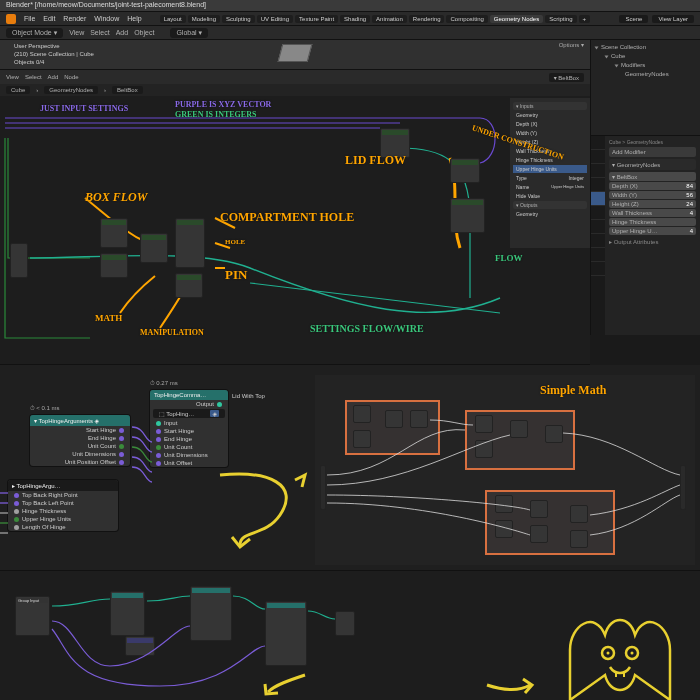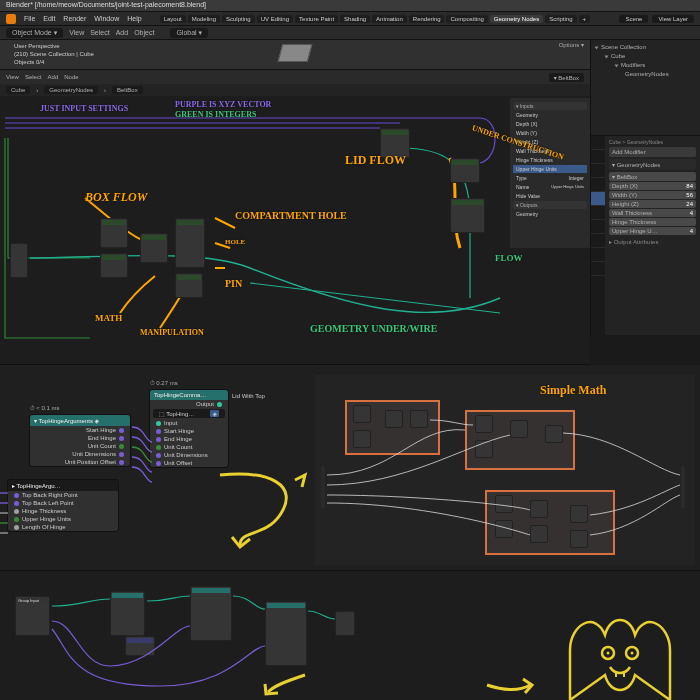--- a/index.html
+++ b/index.html
@@ -329,27 +329,27 @@
       <div class="node" style="top:100px;left:450px;width:35px;height:35px">
           <div class="nhdr">&nbsp;</div>
         </div>
 
       <div class="annot purple" style="top:6px;left:40px;font-size:8px">JUST INPUT SETTINGS</div>
       <div class="annot purple" style="top:2px;left:175px;font-size:8px">PURPLE IS XYZ VECTOR</div>
       <div class="annot green" style="top:12px;left:175px;font-size:8px">GREEN IS INTEGERS</div>
       <div class="annot orange" style="top:55px;left:345px;font-size:12px">LID FLOW</div>
       <div class="annot orange" style="top:40px;left:470px;font-size:8px;transform:rotate(18deg)">UNDER CONSTRUCTION</div>
       <div class="annot orange" style="top:92px;left:85px;font-size:12px;font-style:italic">BOX FLOW</div>
-      <div class="annot orange" style="top:112px;left:235px;font-size:10px">COMPARTMENT HOLE</div>
+      <div class="annot orange" style="top:112px;left:220px;font-size:12px">COMPARTMENT HOLE</div>
       <div class="annot orange" style="top:140px;left:225px;font-size:7px">HOLE</div>
-      <div class="annot orange" style="top:180px;left:225px;font-size:10px">PIN</div>
+      <div class="annot orange" style="top:169px;left:225px;font-size:13px">PIN</div>
       <div class="annot orange" style="top:215px;left:95px;font-size:9px">MATH</div>
       <div class="annot orange" style="top:230px;left:140px;font-size:8px">MANIPULATION</div>
       <div class="annot green" style="top:155px;left:495px;font-size:9px">FLOW</div>
-      <div class="annot green" style="top:225px;left:310px;font-size:10px">GEOMETRY UNDER/WIRE</div>
+      <div class="annot green" style="top:225px;left:310px;font-size:10px">SETTINGS FLOW/WIRE</div>
     </div>
   </div>
 
   <div class="lower">
 
     <div style="position:absolute;top:15px;left:150px;font-size:6px;color:#aaa">⏱ <span>0.27 ms</span></div>
     <div class="nodedetail" style="top:25px;left:150px;width:78px">
       <div class="title teal">TopHingeComma…</div>
       <div class="row out">
           <span>Output</span> 

